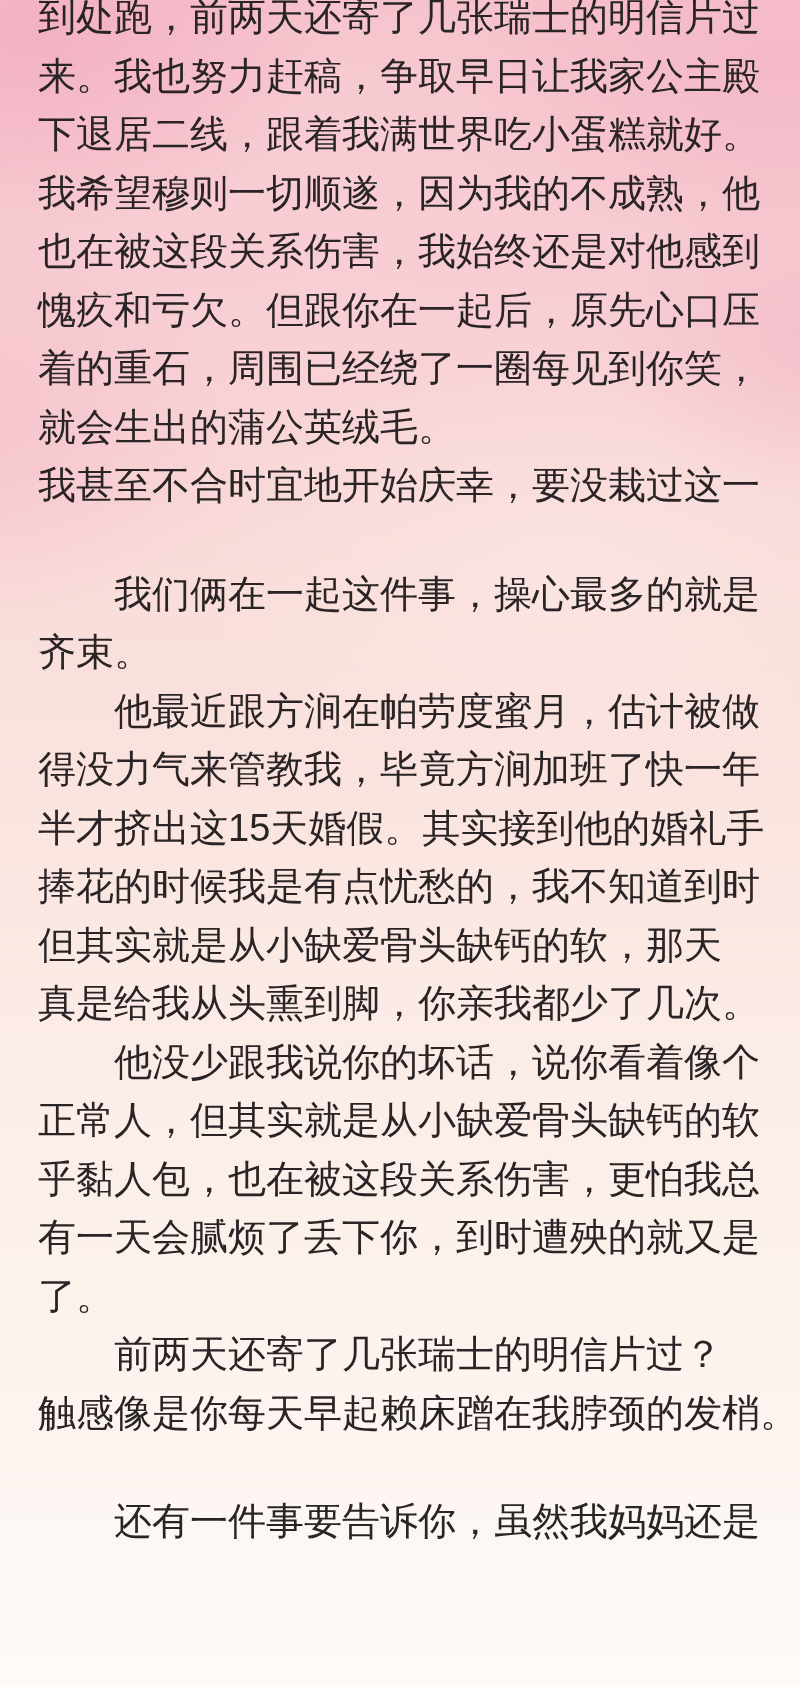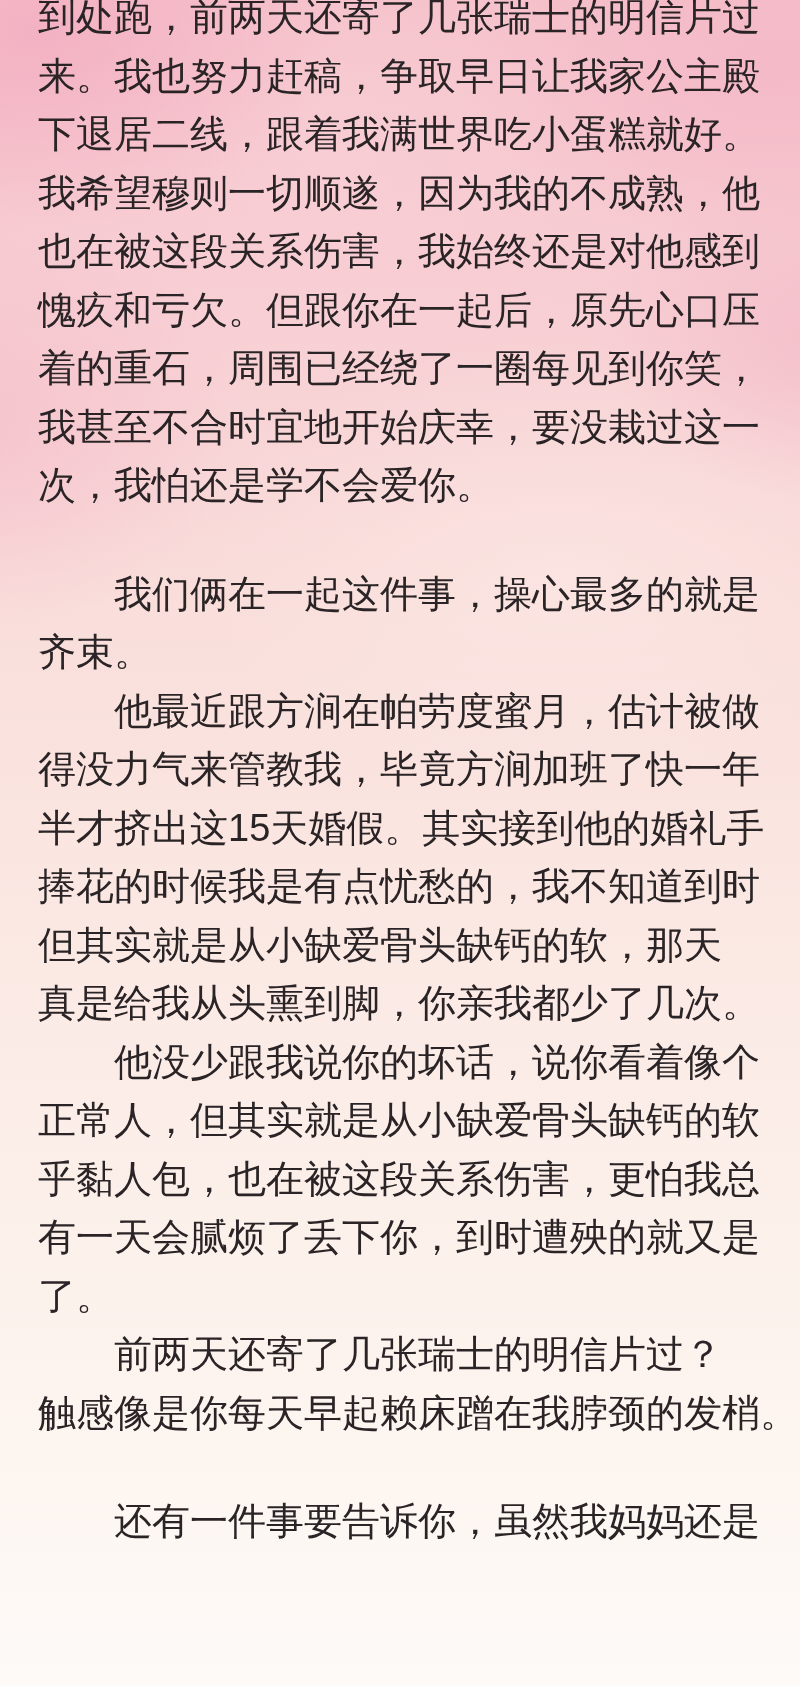--- a/index.html
+++ b/index.html
@@ -53,24 +53,24 @@
       <div class="para">
         <div class="line">到处跑，前两天还寄了几张瑞士的明信片过</div>
         <div class="line">来。我也努力赶稿，争取早日让我家公主殿</div>
         <div class="line">下退居二线，跟着我满世界吃小蛋糕就好。</div>
       </div>
       <div class="para">
         <div class="line">我希望穆则一切顺遂，因为我的不成熟，他</div>
         <div class="line">也在被这段关系伤害，我始终还是对他感到</div>
         <div class="line">愧疚和亏欠。但跟你在一起后，原先心口压</div>
         <div class="line">着的重石，周围已经绕了一圈每见到你笑，</div>
+        <div class="line">就会生出的蒲公英绒毛。</div>
       </div>
       <div class="para">
         <div class="line">我甚至不合时宜地开始庆幸，要没栽过这一</div>
-        <div class="line">次，我怕还是学不会爱你。</div>
       </div>
       <div class="para gap-before">
         <div class="line indent">我们俩在一起这件事，操心最多的就是</div>
         <div class="line">齐束。</div>
       </div>
       <div class="para">
         <div class="line indent">他最近跟方涧在帕劳度蜜月，估计被做</div>
         <div class="line">得没力气来管教我，毕竟方涧加班了快一年</div>
         <div class="line">半才挤出这15天婚假。其实接到他的婚礼手</div>
         <div class="line">捧花的时候我是有点忧愁的，我不知道到时</div>

